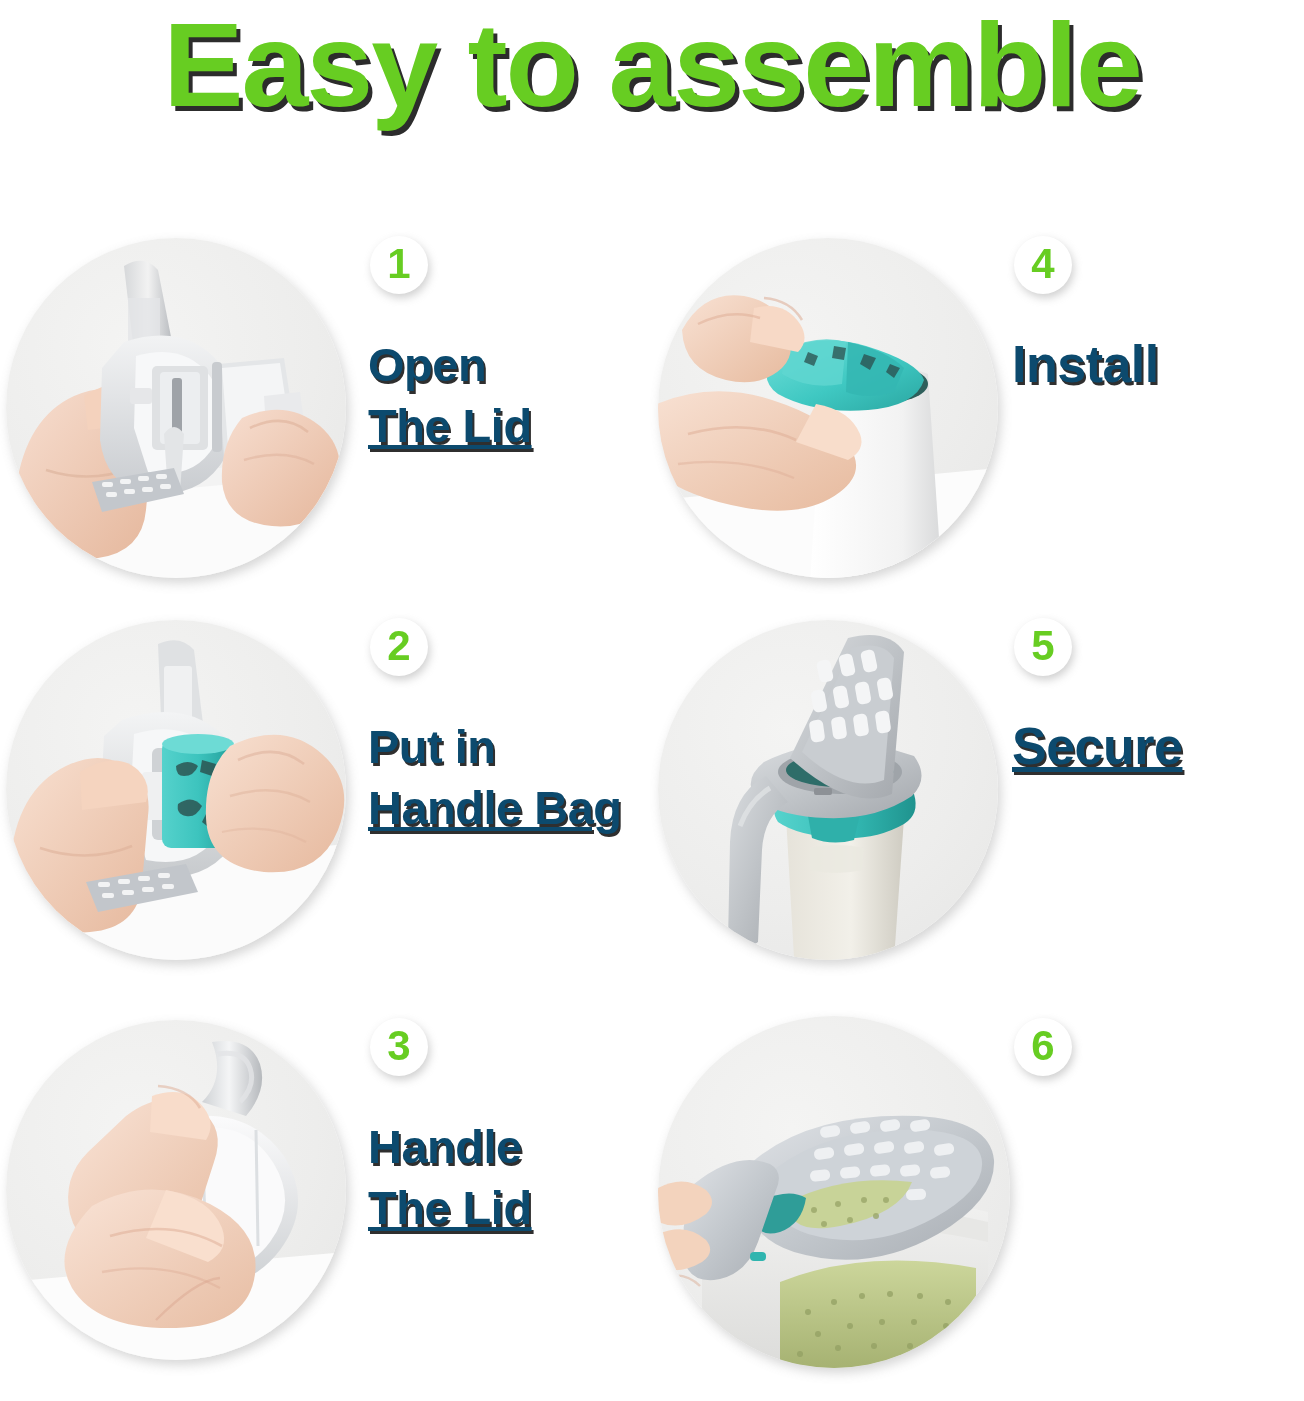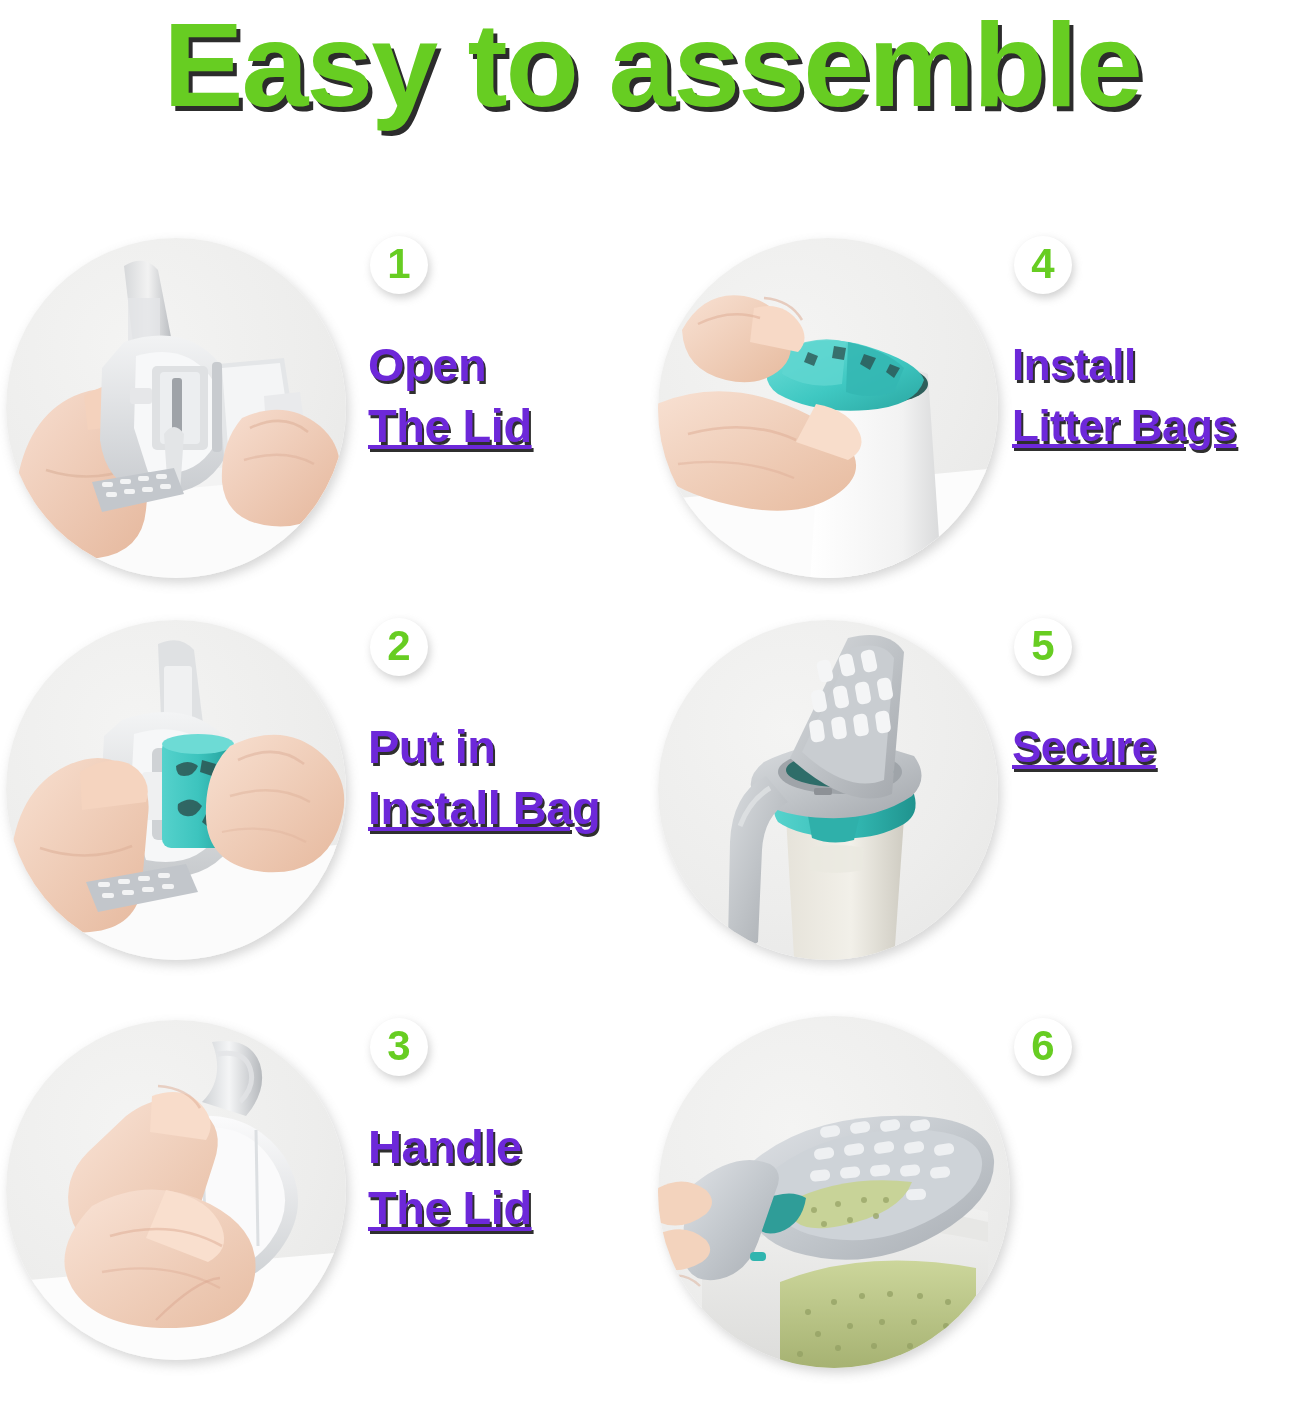--- a/index.html
+++ b/index.html
@@ -47,29 +47,29 @@
   }
   .badge span{
     position:absolute;left:0;top:0;width:58px;height:58px;
     display:flex;align-items:center;justify-content:center;
     font-size:42px;font-weight:bold;color:#67cd22;line-height:1;
     padding-bottom:3px;box-sizing:border-box;
   }
   .label{
     margin-top:40px;
     font-size:47px;line-height:61px;font-weight:bold;
-    color:#6d28d9;letter-spacing:-0.5px;
+    color:#0c4a6e;letter-spacing:-0.5px;
     text-shadow:2px 3px 0 #2f2f2f;
     white-space:nowrap;
   }
   .label .l2{display:block;text-decoration:underline;}
 
   
   .cell.right .txt{left:360px;width:292px;}
-  .cell.right .label{font-size:44px;}
+  .cell.right .label{font-size:52px;}
 </style>
 </head>
 <body>
 
 <div id="title">Easy to assemble</div>
 
 <div class="row" id="row1">
 
   <div class="cell left">
     <div class="photo">
@@ -188,21 +188,20 @@
         <path d="M30 196 q60 -16 108 6" stroke="#ddab93" stroke-width="2.6" fill="none" opacity=".5"></path>
         <path d="M20 226 q64 -8 116 14" stroke="#ddab93" stroke-width="2.4" fill="none" opacity=".4"></path>
       </svg>
     </div>
     <div class="txt">
       <div class="badge">
         <span>4</span>
       </div>
       <div class="label">
         <span>Install</span>
-        <span class="l2">Litter Bags</span>
       </div>
     </div>
   </div>
 </div>
 
 <div class="row" id="row2">
 
   <div class="cell left">
     <div class="photo">
       <svg viewBox="0 0 340 340">
@@ -262,21 +261,21 @@
             <rect x="156" y="264" width="12" height="5" rx="2"></rect>
         </g>
       </svg>
     </div>
     <div class="txt">
       <div class="badge">
         <span>2</span>
       </div>
       <div class="label">
         <span>Put in</span>
-        <span class="l2">Install Bag</span>
+        <span class="l2">Handle Bag</span>
       </div>
     </div>
   </div>
 
   <div class="cell right">
     <div class="photo">
       <svg viewBox="0 0 340 340">
         <defs>
           <linearGradient id="sc5" x1="0" y1="0" x2="1" y2="1">
             <stop offset="0" stop-color="#d9dcdf"></stop>

